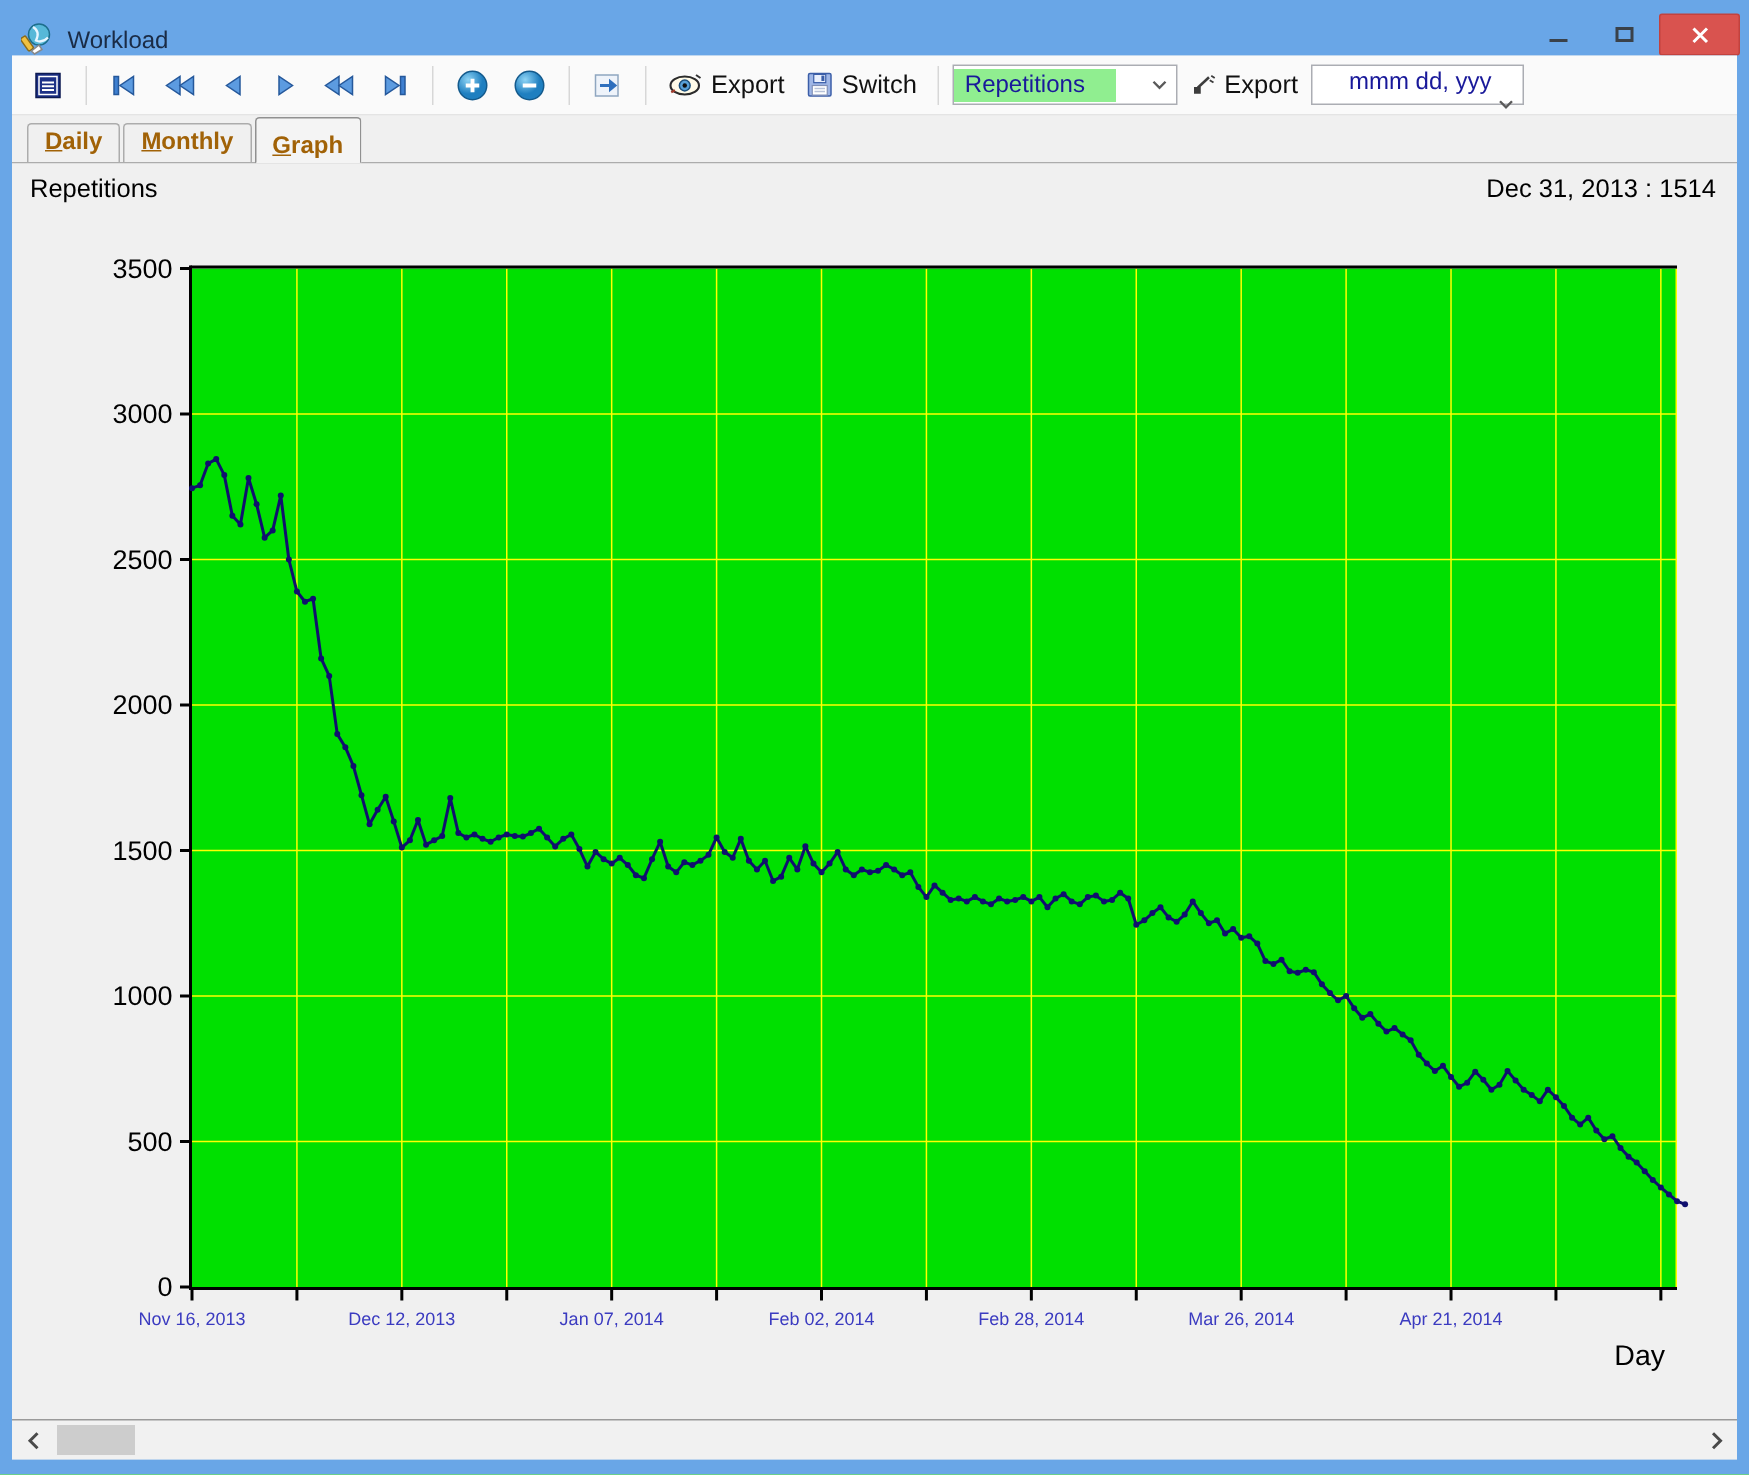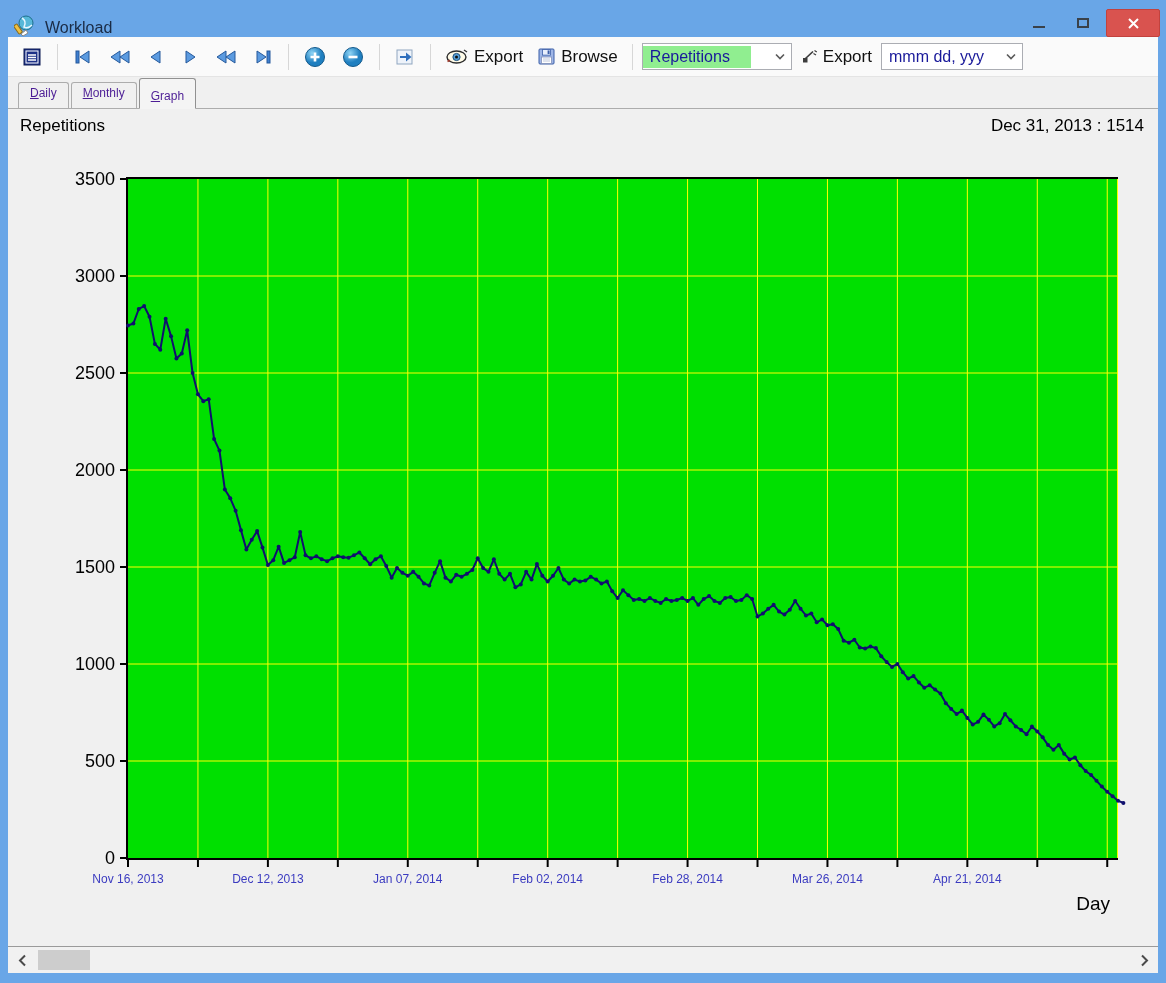--- a/index.html
+++ b/index.html
@@ -26,29 +26,29 @@
             display:flex; align-items:center; padding:0 8px; gap:4px; flex:0 0 auto; }
   .tbtn{ height:30px; min-width:28px; display:flex; align-items:center; justify-content:center;
          gap:5px; padding:0 4px; border:1px solid transparent; border-radius:2px; cursor:default; }
   .tbtn .lbl{ font-size:17px; color:#111; }
   .tsep{ width:1px; height:26px; background:#d7d7d7; margin:0 5px; flex:0 0 auto; }
   .combo{ height:27px; background:#fff; border:1px solid #abadb3; display:flex; align-items:center;
           font-size:16px; color:#19199a; cursor:default; }
   .combo .val{ padding:2px 4px 2px 7px; white-space:nowrap; }
   .combo.series{ width:150px; }
   .combo.series .val{ background:var(--combo-hl,#90ee90); min-width:108px; }
-  .combo.datefmt{ width:142px; }
+  .combo.datefmt{ width:142px;flex-direction:column; }
   .combo .chev{ margin-left:auto; margin-right:6px; display:inline-flex; }
 
   
   .tabstrip{ height:32px; display:flex; align-items:flex-end; padding-left:10px; flex:0 0 auto;
              border-bottom:1px solid #acacac; }
   .tab{ height:26px; padding:3px 11px 0 11px; margin-right:2px; background:#f0f0f0;
         border:1px solid #acacac; border-bottom:none; border-radius:3px 3px 0 0;
-        font-size:12px; color:#4c1d95; cursor:default; }
+        font-size:16px; color:#a16207; cursor:default;font-weight:bold; }
   .tab.active{ height:31px; padding-top:10px; background:#f4f4f4; border-color:#919191;
                margin-bottom:-1px; border-bottom:1px solid #f4f4f4; position:relative; z-index:2; }
 
   
   .page{ position:relative; flex:1 1 auto; background:var(--content,#f0f0f0); overflow:hidden; }
   .chart-header{ position:absolute; left:12px; right:14px; top:7px; display:flex;
                  justify-content:space-between; font-size:17px; color:#000; z-index:3; }
   #chart-svg{ position:absolute; left:0; top:0; }
   #chart-svg text{ font-family:"Liberation Sans", sans-serif; }
 
@@ -183,21 +183,21 @@
       </div>
 
       <div class="tbtn">
         <svg width="19" height="19" viewBox="0 0 19 19">
           <rect x="2" y="2" width="15" height="15" rx="1" fill="#9fb6e6" stroke="#3b5ea8"></rect>
           <rect x="5.5" y="2.6" width="8" height="5.5" fill="#e9effc" stroke="#3b5ea8" stroke-width="0.8"></rect>
           <rect x="10.6" y="3.4" width="2" height="3.6" fill="#3b5ea8"></rect>
           <rect x="4.5" y="10" width="10" height="6.4" fill="#ffffff" stroke="#8090b8" stroke-width="0.8"></rect>
           <path d="M6 12 H13 M6 14 H13" stroke="#b8c2d8" stroke-width="0.9"></path>
         </svg>
-        <span class="lbl">Browse</span>
+        <span class="lbl">Switch</span>
       </div>
       <div class="tsep"></div>
 
       <div class="combo series">
         <span class="val">Repetitions</span>
         <span class="chev">
           <svg width="10" height="7" viewBox="0 0 10 7">
               <polyline points="1,1.5 5,5.5 9,1.5" fill="none" stroke="#5a5a5a" stroke-width="1.6"></polyline>
             </svg>
         </span>

